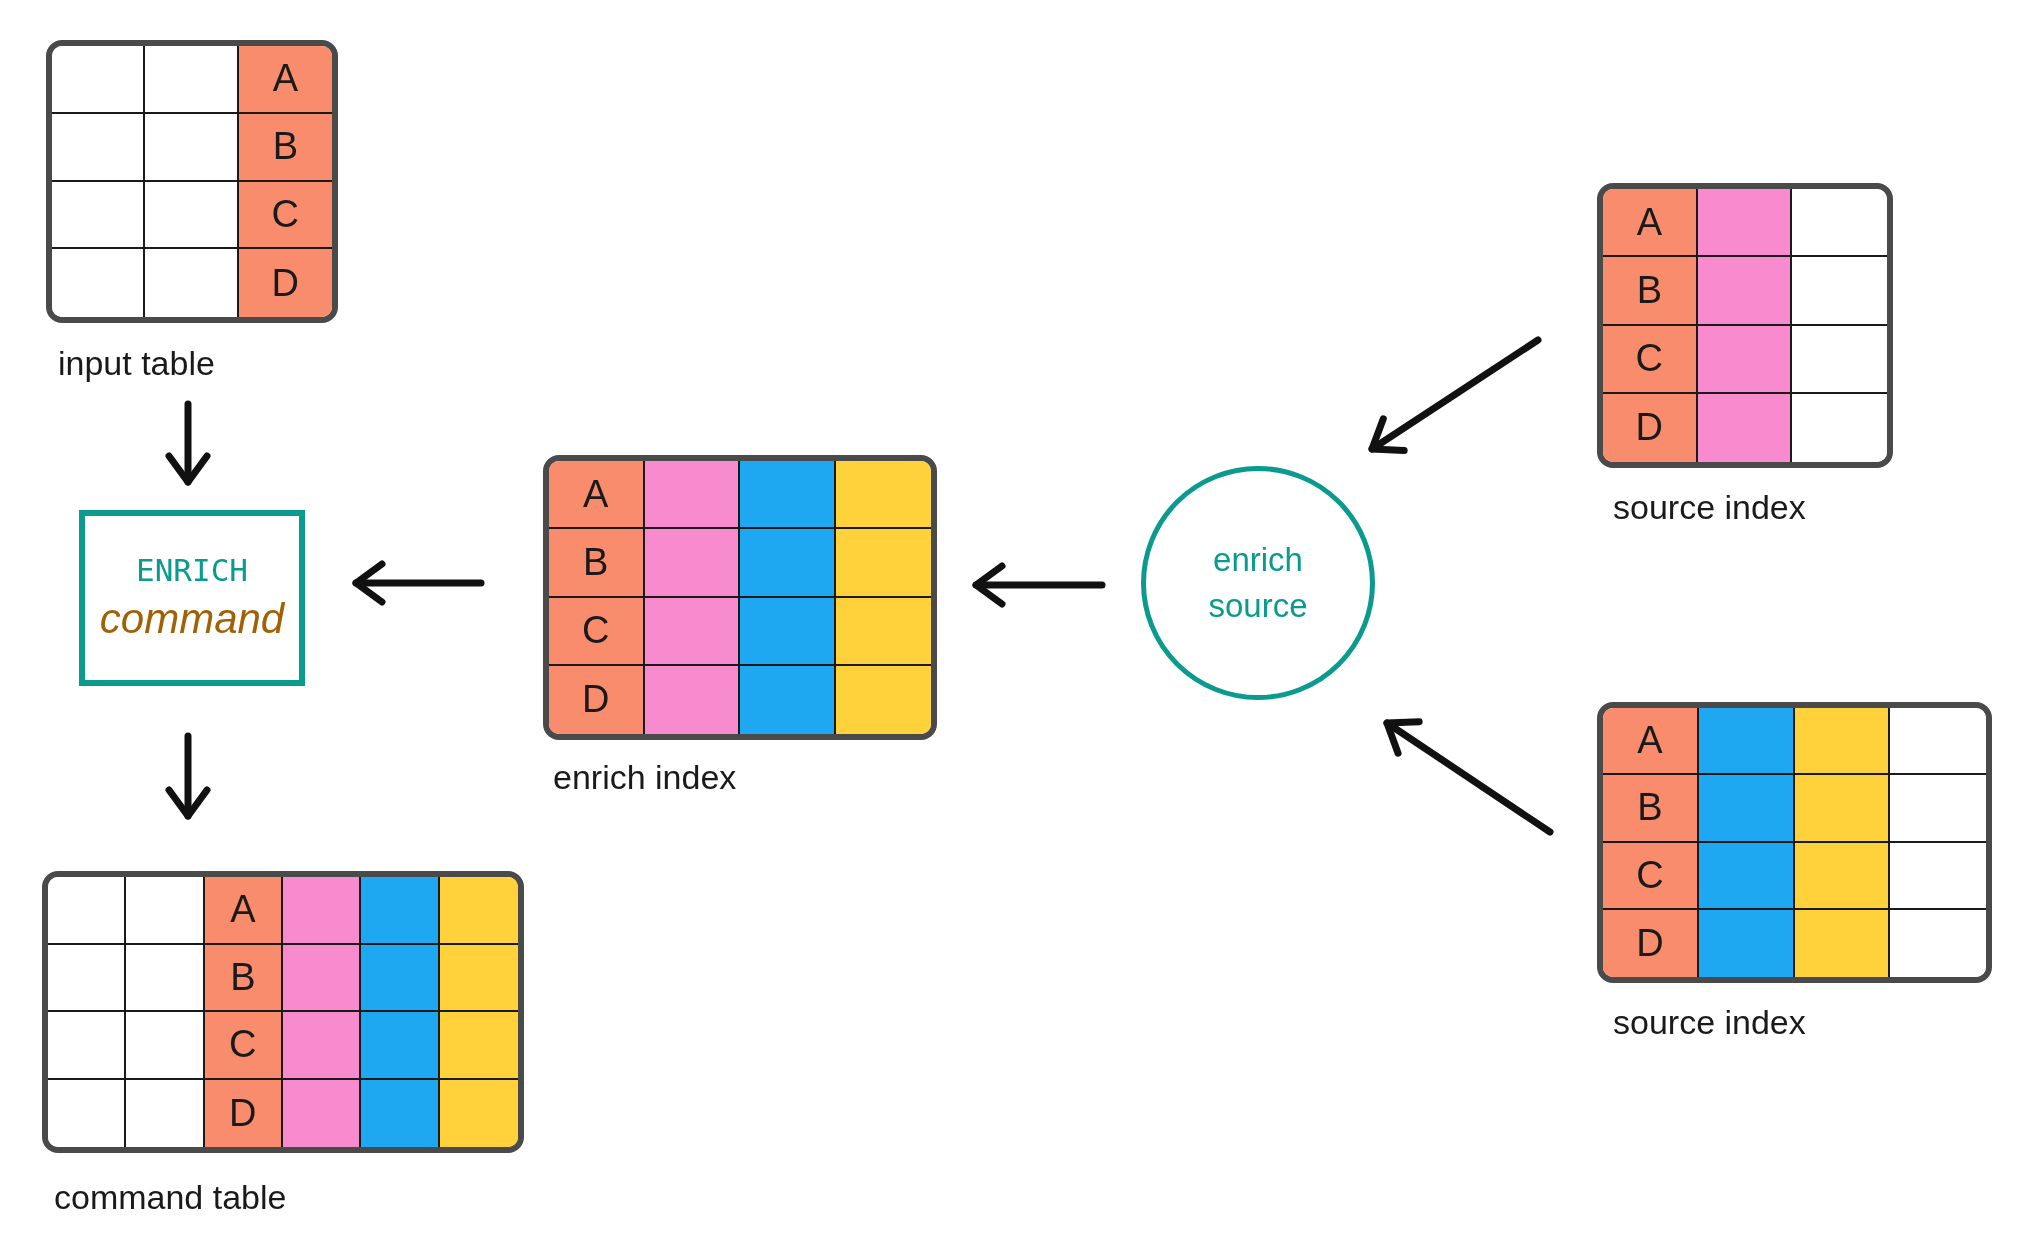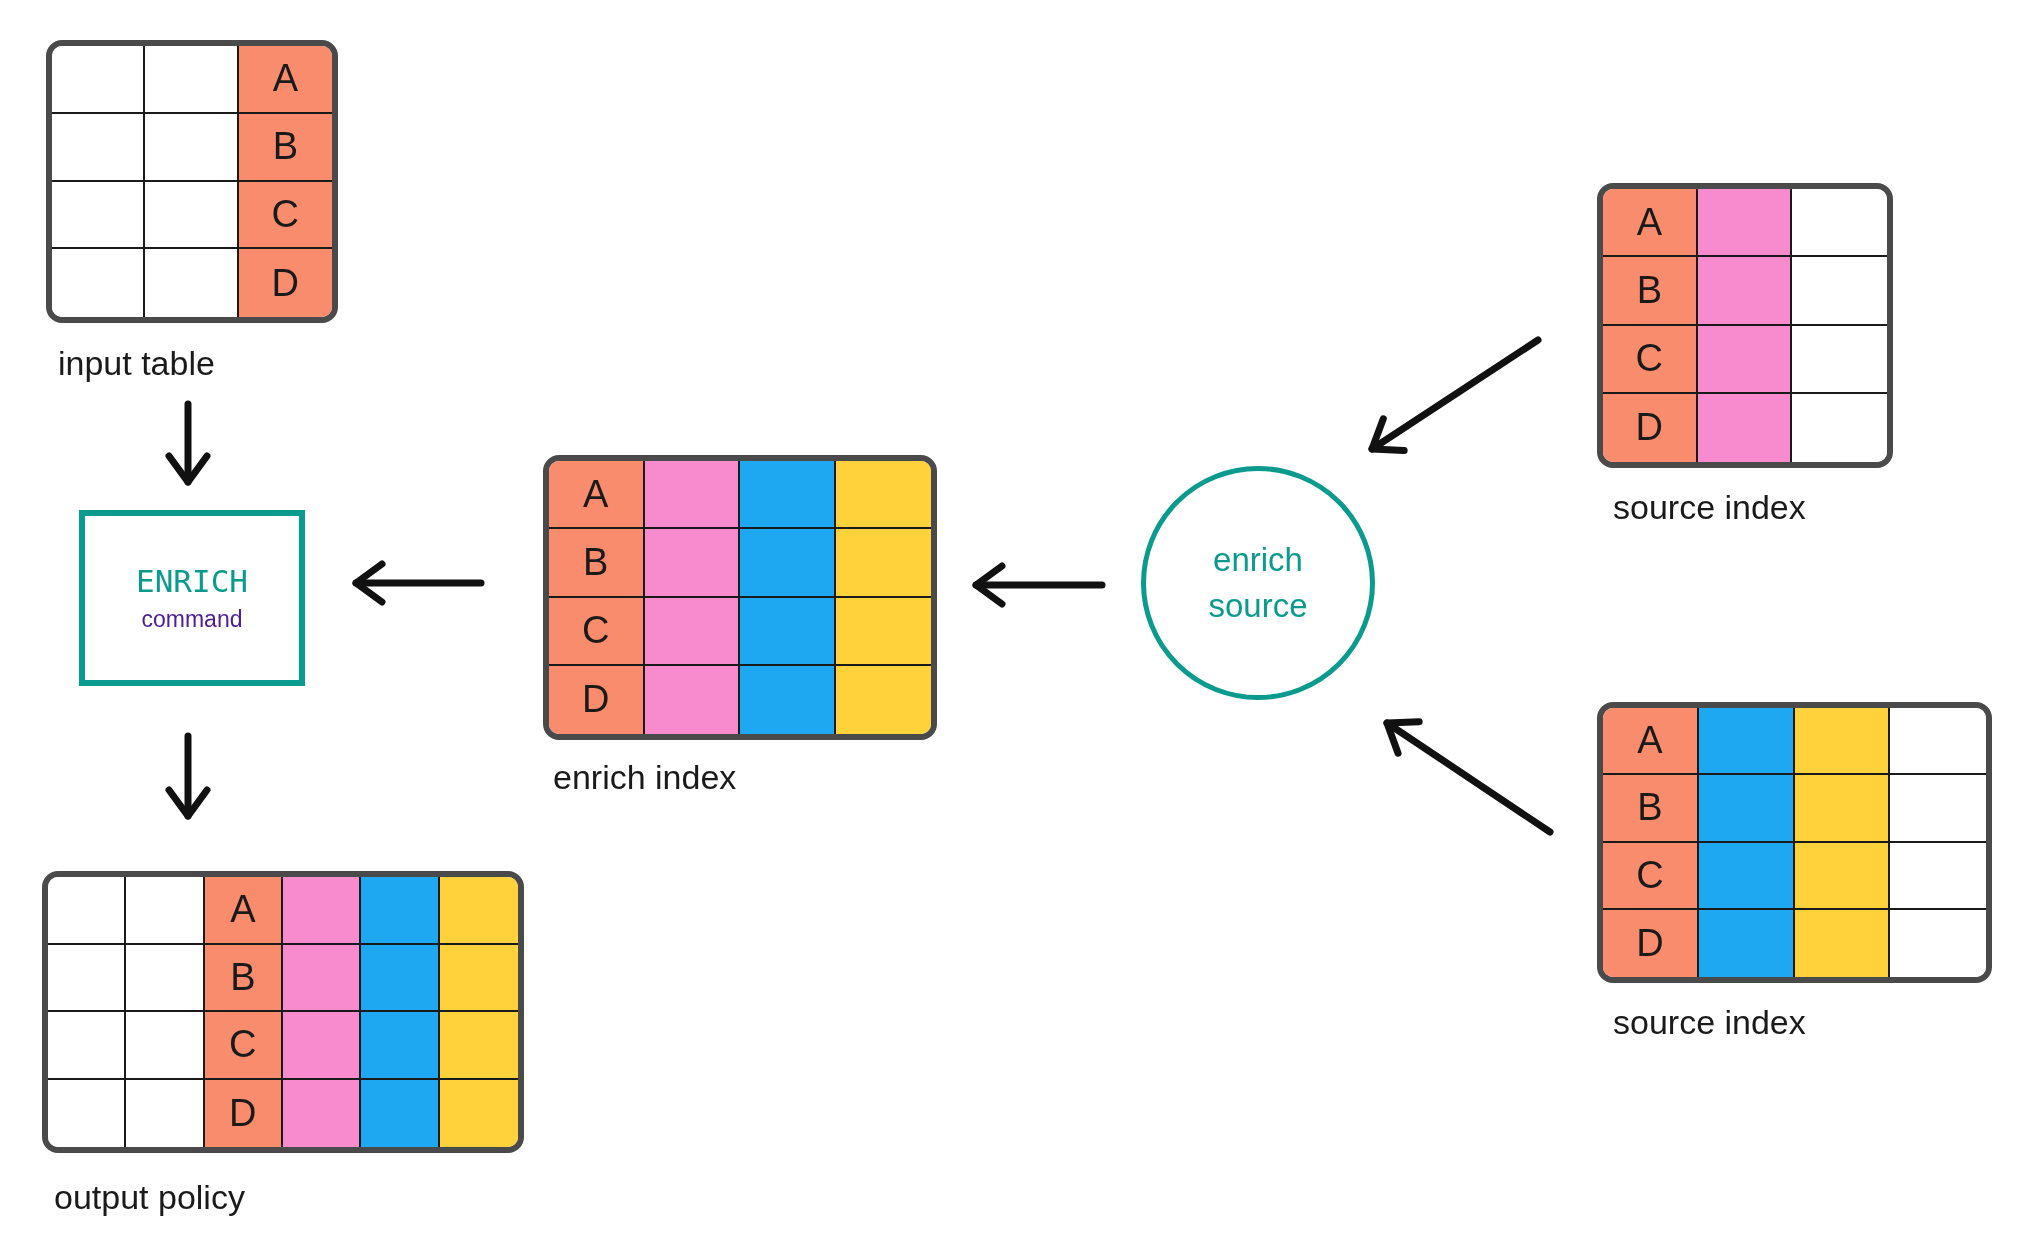--- a/index.html
+++ b/index.html
@@ -71,23 +71,24 @@
     justify-content: center;
     gap: 6px;
   }
   #enrich-command-box .mono-line {
     font-family: "DejaVu Sans Mono", monospace;
     font-size: 31px;
     color: #0a9a8e;
     line-height: 1.15;
   }
   #enrich-command-box .sans-line {
-    font-size: 23px;
-    color: #4c1d95;
+    font-size: 42px;
+    color: #a16207;
     line-height: 1.15;
+    font-style: italic;
   }
 
   
   #enrich-policy-circle {
     position: absolute;
     left: 1141px; top: 466px;
     width: 234px; height: 234px;
     box-sizing: border-box;
     border: 5px solid #0a9a8e;
     border-radius: 50%;
@@ -157,21 +158,21 @@
       <div class="cell bR bB" style="background: rgb(247, 139, 206);"></div>
       <div class="cell bR bB" style="background: rgb(31, 168, 242);"></div>
       <div class="cell bB" style="background: rgb(255, 210, 59);"></div>
       <div class="cell bR" style="background: rgb(255, 255, 255);"></div>
       <div class="cell bR" style="background: rgb(255, 255, 255);"></div>
       <div class="cell bR" style="background: rgb(250, 140, 110);">D</div>
       <div class="cell bR" style="background: rgb(247, 139, 206);"></div>
       <div class="cell bR" style="background: rgb(31, 168, 242);"></div>
       <div class="cell" style="background: rgb(255, 210, 59);"></div>
     </div>
-  <div id="output-table-label" class="tlabel">output policy</div>
+  <div id="output-table-label" class="tlabel">command table</div>
 
   <div id="enrich-index-table" class="dtable" style="grid-template-columns: repeat(4, 1fr);">
       <div class="cell bR bB" style="background: rgb(250, 140, 110);">A</div>
       <div class="cell bR bB" style="background: rgb(247, 139, 206);"></div>
       <div class="cell bR bB" style="background: rgb(31, 168, 242);"></div>
       <div class="cell bB" style="background: rgb(255, 210, 59);"></div>
       <div class="cell bR bB" style="background: rgb(250, 140, 110);">B</div>
       <div class="cell bR bB" style="background: rgb(247, 139, 206);"></div>
       <div class="cell bR bB" style="background: rgb(31, 168, 242);"></div>
       <div class="cell bB" style="background: rgb(255, 210, 59);"></div>

